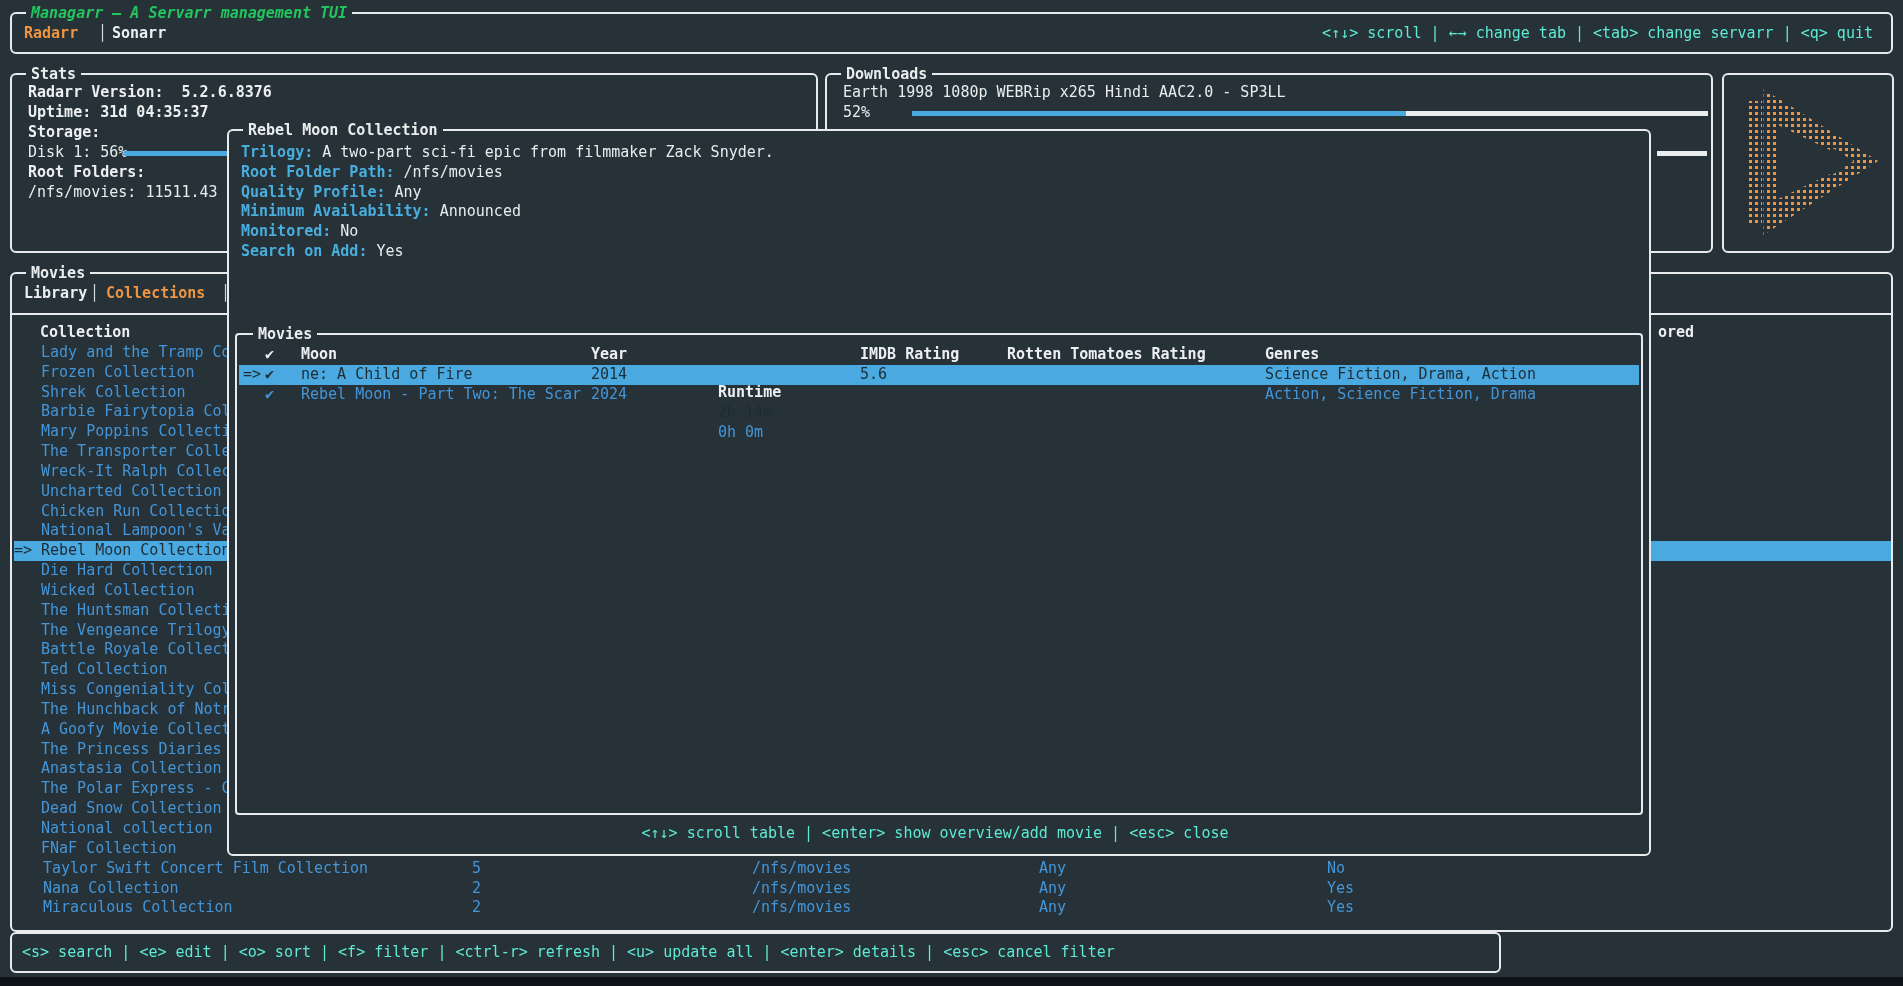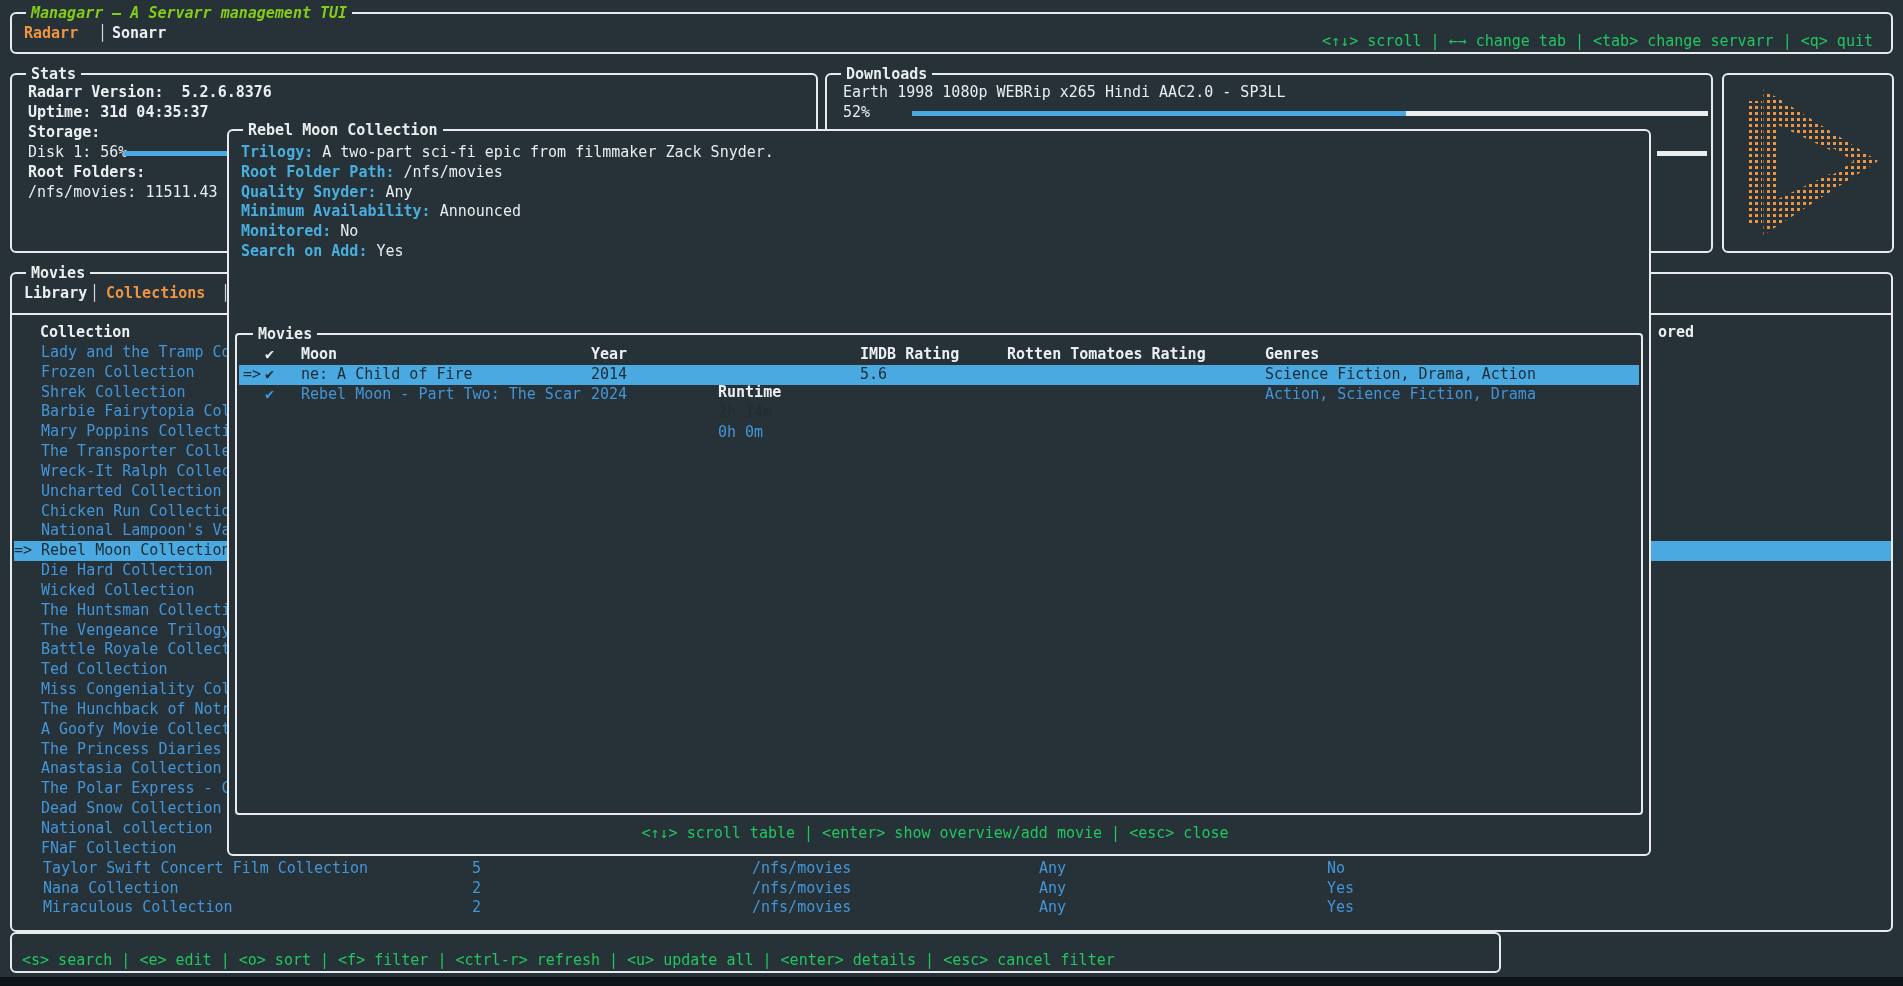--- a/index.html
+++ b/index.html
@@ -10,24 +10,24 @@
     font-family:"DejaVu Sans Mono", monospace;
     font-size:15px; line-height:19.84px;
   }
   .blk { position:absolute; border:2px solid #e7ebed; border-radius:6px; }
   .blk-title {
     position:absolute; top:-11px; left:14px; background:#263238;
     padding:0 5px; font-weight:bold; line-height:20px; white-space:pre;
   }
   .pre { white-space:pre; }
   .abs { position:absolute; }
-  .help { color:#22c55e; white-space:pre;margin-top:8px; }
+  .help { color:#5eead4; white-space:pre; }
   .orange { color:#ef9440; font-weight:bold; }
   .white-b { font-weight:bold; color:#eceff1; }
-  .purple { color:#84cc16; font-weight:bold; font-style:italic; }
+  .purple { color:#22c55e; font-weight:bold; font-style:italic; }
   .tabsep { color:#cfd8dc; }
   
   .bar { position:absolute; height:5px; }
   .bar-fill { background:#4aa9e0; }
   .bar-track { background:#e9edee; }
   
   .lrow { height:19.84px; line-height:19.84px; white-space:pre; color:#4495d8; }
   .lrow .pfx { display:inline-block; width:27px; color:inherit; }
   .lrow.sel { background:#4aa9e0; color:#1e2c34; }
   .frow { position:relative; height:19.84px; line-height:19.84px; color:#4495d8; }
@@ -194,21 +194,21 @@
 
   <div class="blk" style="left:227px; top:129px; width:1424px; height:727px; background:#263238; z-index:5;">
     <span class="blk-title">Rebel Moon Collection</span>
 
     <div class="abs" style="left:12px; top:12px;">
 
         <div class="mfield"><span class="lbl">Trilogy:</span><span> A two-part sci-fi epic from filmmaker Zack Snyder.</span></div>
 
         <div class="mfield"><span class="lbl">Root Folder Path:</span><span> /nfs/movies</span></div>
 
-        <div class="mfield"><span class="lbl">Quality Snyder:</span><span> Any</span></div>
+        <div class="mfield"><span class="lbl">Quality Profile:</span><span> Any</span></div>
 
         <div class="mfield"><span class="lbl">Minimum Availability:</span><span> Announced</span></div>
 
         <div class="mfield"><span class="lbl">Monitored:</span><span> No</span></div>
 
         <div class="mfield"><span class="lbl">Search on Add:</span><span> Yes</span></div>
       </div>
 
     <div class="blk" style="left:6px; top:202px; width:1408px; height:482px; border-radius:4px;">
       <span class="blk-title" style="left:16px;">Movies</span>

